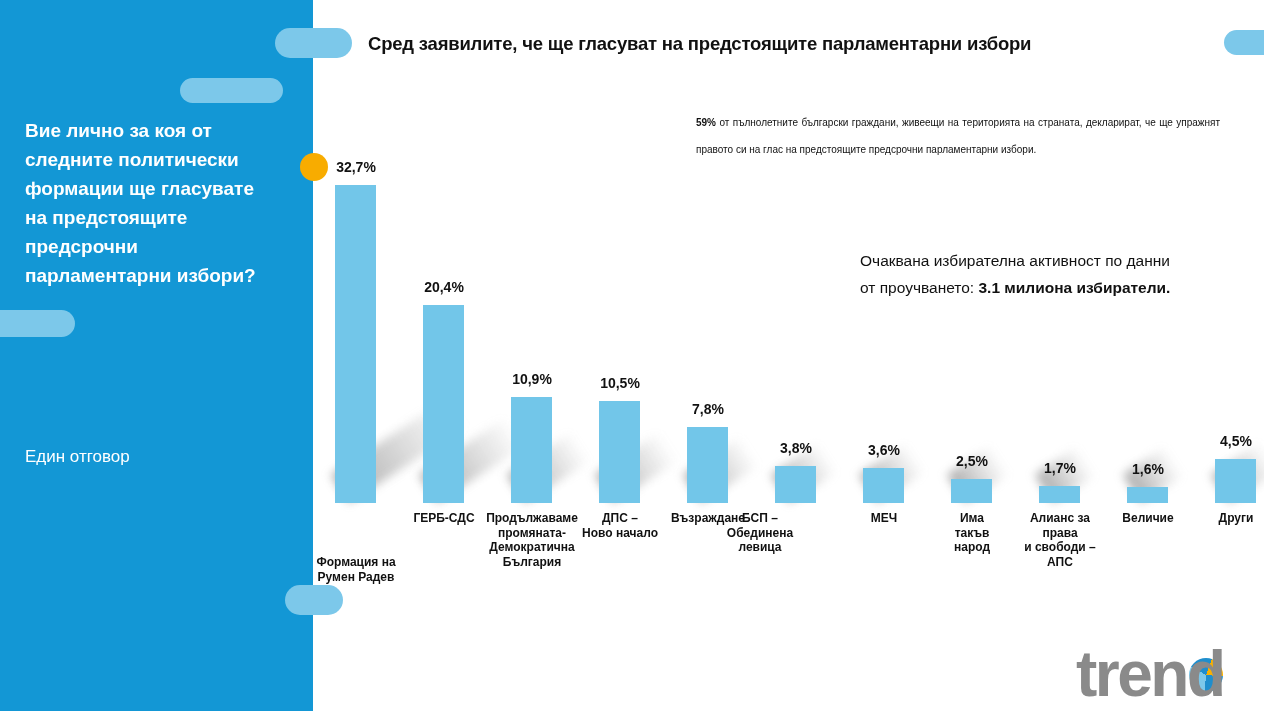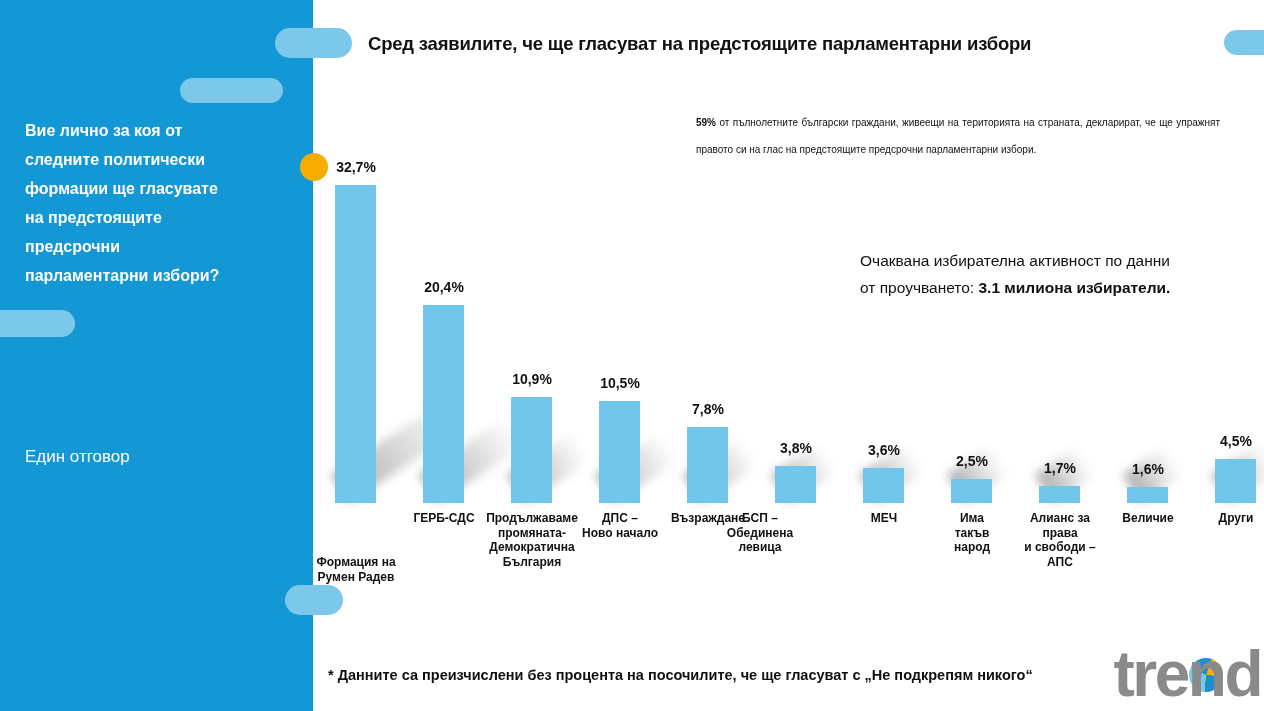--- a/index.html
+++ b/index.html
@@ -11,21 +11,21 @@
   .sidebar{position:absolute;left:0;top:0;width:313px;height:711px;background:#1397d5;}
   .pill{position:absolute;background:#7cc8ea;border-radius:999px;}
   .pill-a{left:275px;top:28px;width:77px;height:30px;}
   .pill-b{left:180px;top:78px;width:103px;height:25px;}
   .pill-d{left:-30px;top:310px;width:105px;height:27px;}
   .pill-e{left:285px;top:585px;width:58px;height:30px;}
   .pill-f{left:1224px;top:30px;width:70px;height:25px;}
   .orange-dot{position:absolute;left:300px;top:153px;width:28px;height:28px;border-radius:50%;background:#f8ac00;}
   .question{
     position:absolute;left:25px;top:116px;width:272px;
-    font-size:16px;line-height:29px;font-weight:bold;color:#ffffff;white-space:pre-line;
+    font-size:19px;line-height:29px;font-weight:bold;color:#ffffff;white-space:pre-line;
   }
   .side-meta{position:absolute;left:25px;width:272px;font-size:17px;line-height:28px;color:#ffffff;white-space:pre-line;}
   .meta1{top:355px;}
   .meta2{top:443px;}
   
   .title{position:absolute;left:368px;top:33px;width:760px;font-size:18.5px;font-weight:bold;letter-spacing:-0.2px;}
   .summary{position:absolute;left:696px;top:110px;width:524px;font-size:10px;line-height:26.5px;text-align:justify;}
   .summary b{font-weight:bold;}
   .turnout{position:absolute;left:860px;top:248px;width:320px;font-size:15.5px;line-height:26.5px;}
   .turnout b{font-weight:bold;}
@@ -43,21 +43,21 @@
   
   .footnote{position:absolute;left:328px;top:667px;font-size:14.5px;font-weight:bold;white-space:nowrap;}
   .logo{position:absolute;left:1076px;top:642px;width:185px;height:66px;}
   .logo .pie{
     position:absolute;left:113px;top:16px;width:34px;height:34px;border-radius:50%;
     background:conic-gradient(#1f8ecd 0 20deg,#f9b000 20deg 95deg,#1f8ecd 95deg 185deg,#7cc8ea 185deg 300deg,#1f8ecd 300deg 360deg);
     z-index:0;
   }
   .logo .logo-text{
     position:relative;z-index:1;font-size:64px;line-height:64px;font-weight:bold;
-    color:#8a8a8a;letter-spacing:-2.5px;text-align:right;
+    color:#8a8a8a;letter-spacing:-2.5px;
   }
 </style>
 </head>
 <body>
 
 <div class="page">
 
   <div class="sidebar">
     <div class="pill pill-b"></div>
     <div class="pill pill-d"></div>
@@ -133,20 +133,19 @@
       <div class="bar-shadow" style="left: 1141px; top: 469px; width: 51px;"></div>
       <div class="bar" style="left: 1127px; top: 487px; height: 16px;"></div>
       <div class="val" style="left: 1104px; top: 461px;">1,6%</div>
       <div class="cat" style="left: 1100px; top: 511px;">Величие</div>
       <div class="bar-shadow" style="left: 1229px; top: 469px; width: 59px;"></div>
       <div class="bar" style="left: 1215px; top: 459px; height: 44px;"></div>
       <div class="val" style="left: 1192px; top: 433px;">4,5%</div>
       <div class="cat" style="left: 1188px; top: 511px;">Други</div>
     </div>
 
-  <div class="footnote">* Данните са преизчислени без процента на посочилите, че ще гласуват с „Не подкрепям никого“</div>
 
   <div class="logo">
     <div class="pie"></div>
     <div class="logo-text">trend</div>
   </div>
 
 </div>
 
 </body></html>

